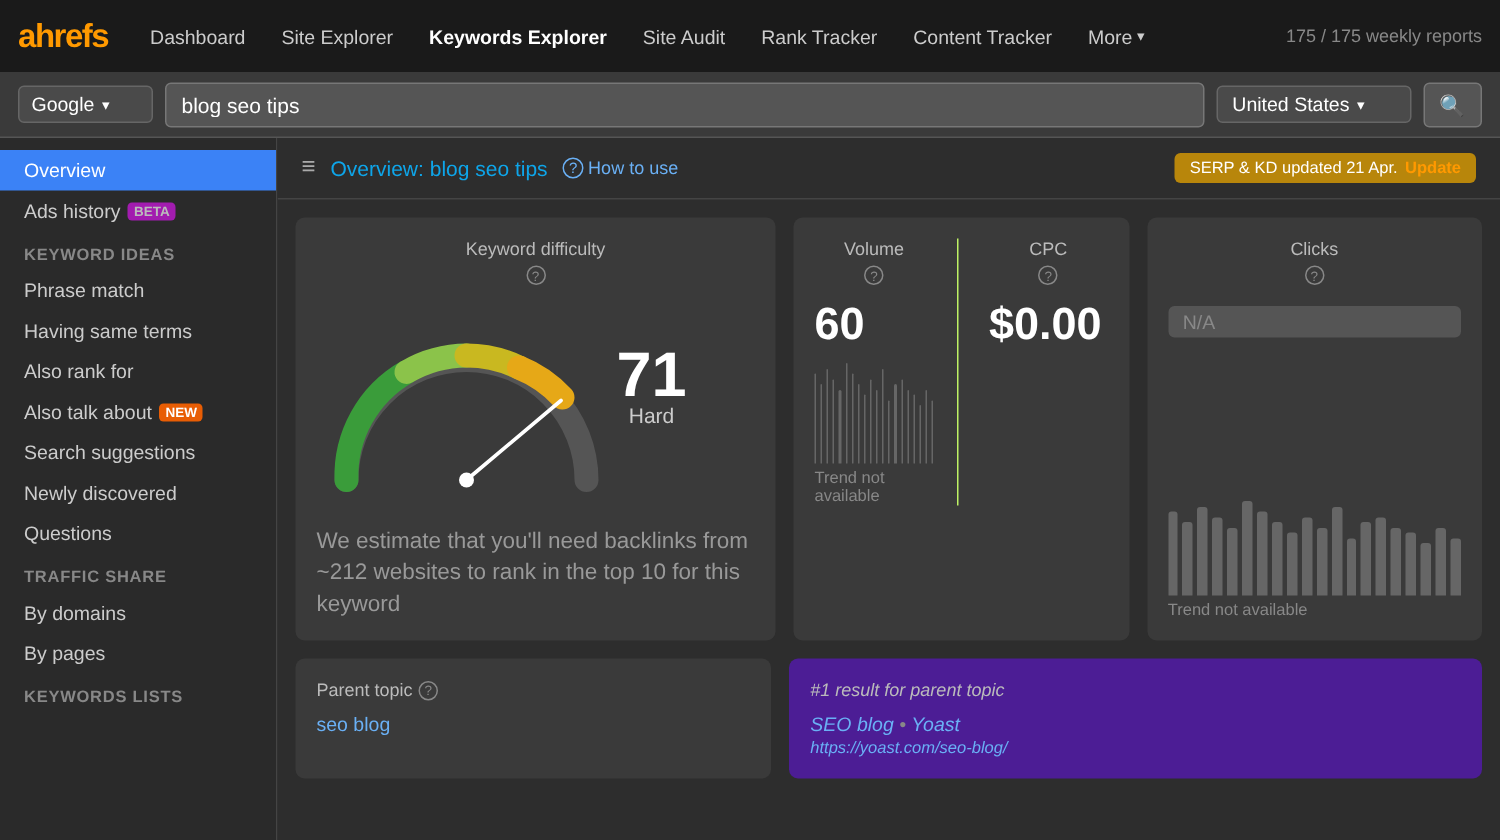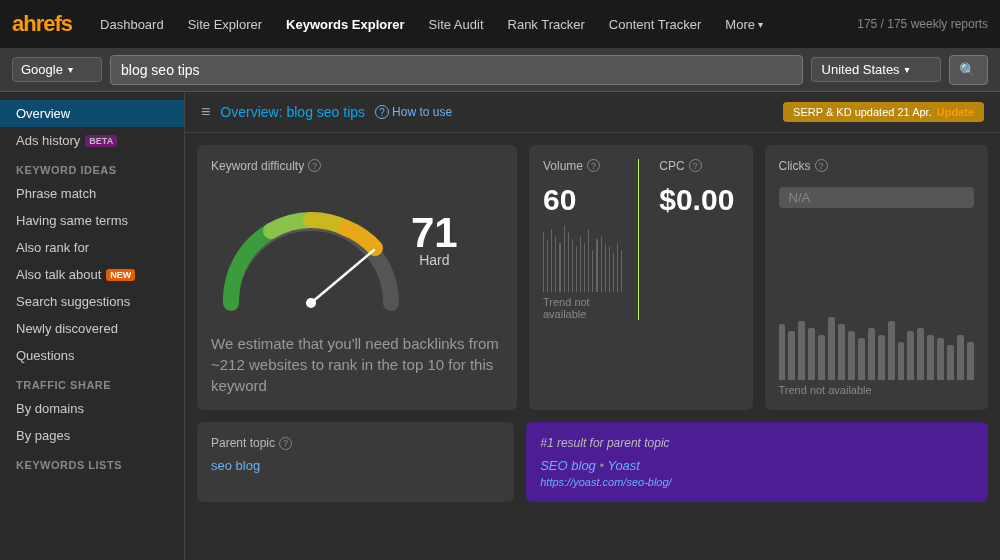--- a/index.html
+++ b/index.html
@@ -126,40 +126,40 @@
     }
     .sidebar-item {
       padding: 6px 16px;
       cursor: pointer;
       color: #ccc;
       font-size: 13px;
       display: flex;
       align-items: center;
       gap: 5px;
     }
-    .sidebar-item.active { background: #0c4a6e; color: #fff; font-weight: 500; }
+    .sidebar-item.active { background: #3b82f6; color: #fff; font-weight: 500; }
     .sidebar-section-title {
       padding: 10px 16px 4px;
       color: #888;
       font-size: 11px;
       font-weight: 600;
       text-transform: uppercase;
       letter-spacing: 0.5px;
     }
     .badge-new {
       background: #e85d04;
       color: #fff;
       font-size: 9px;
       font-weight: bold;
       padding: 1px 4px;
       border-radius: 3px;
       text-transform: uppercase;
     }
     .badge-beta {
-      background: #701a75;
+      background: #a21caf;
       color: #bbb;
       font-size: 9px;
       font-weight: bold;
       padding: 1px 4px;
       border-radius: 3px;
       text-transform: uppercase;
     }
 
     
     .content {
@@ -238,22 +238,24 @@
       padding: 14px;
       flex: 0 0 320px;
       display: flex;
       flex-direction: column;
     }
     .card-title {
       font-size: 12px;
       color: #bbb;
       font-weight: 500;
       display: flex;
+      align-items: center;
       gap: 4px;
       margin-bottom: 10px;
+      flex-direction: column;
     }
     .info-icon {
       width: 13px;
       height: 13px;
       border-radius: 50%;
       border: 1px solid #888;
       display: inline-flex;
       align-items: center;
       justify-content: center;
       font-size: 9px;

